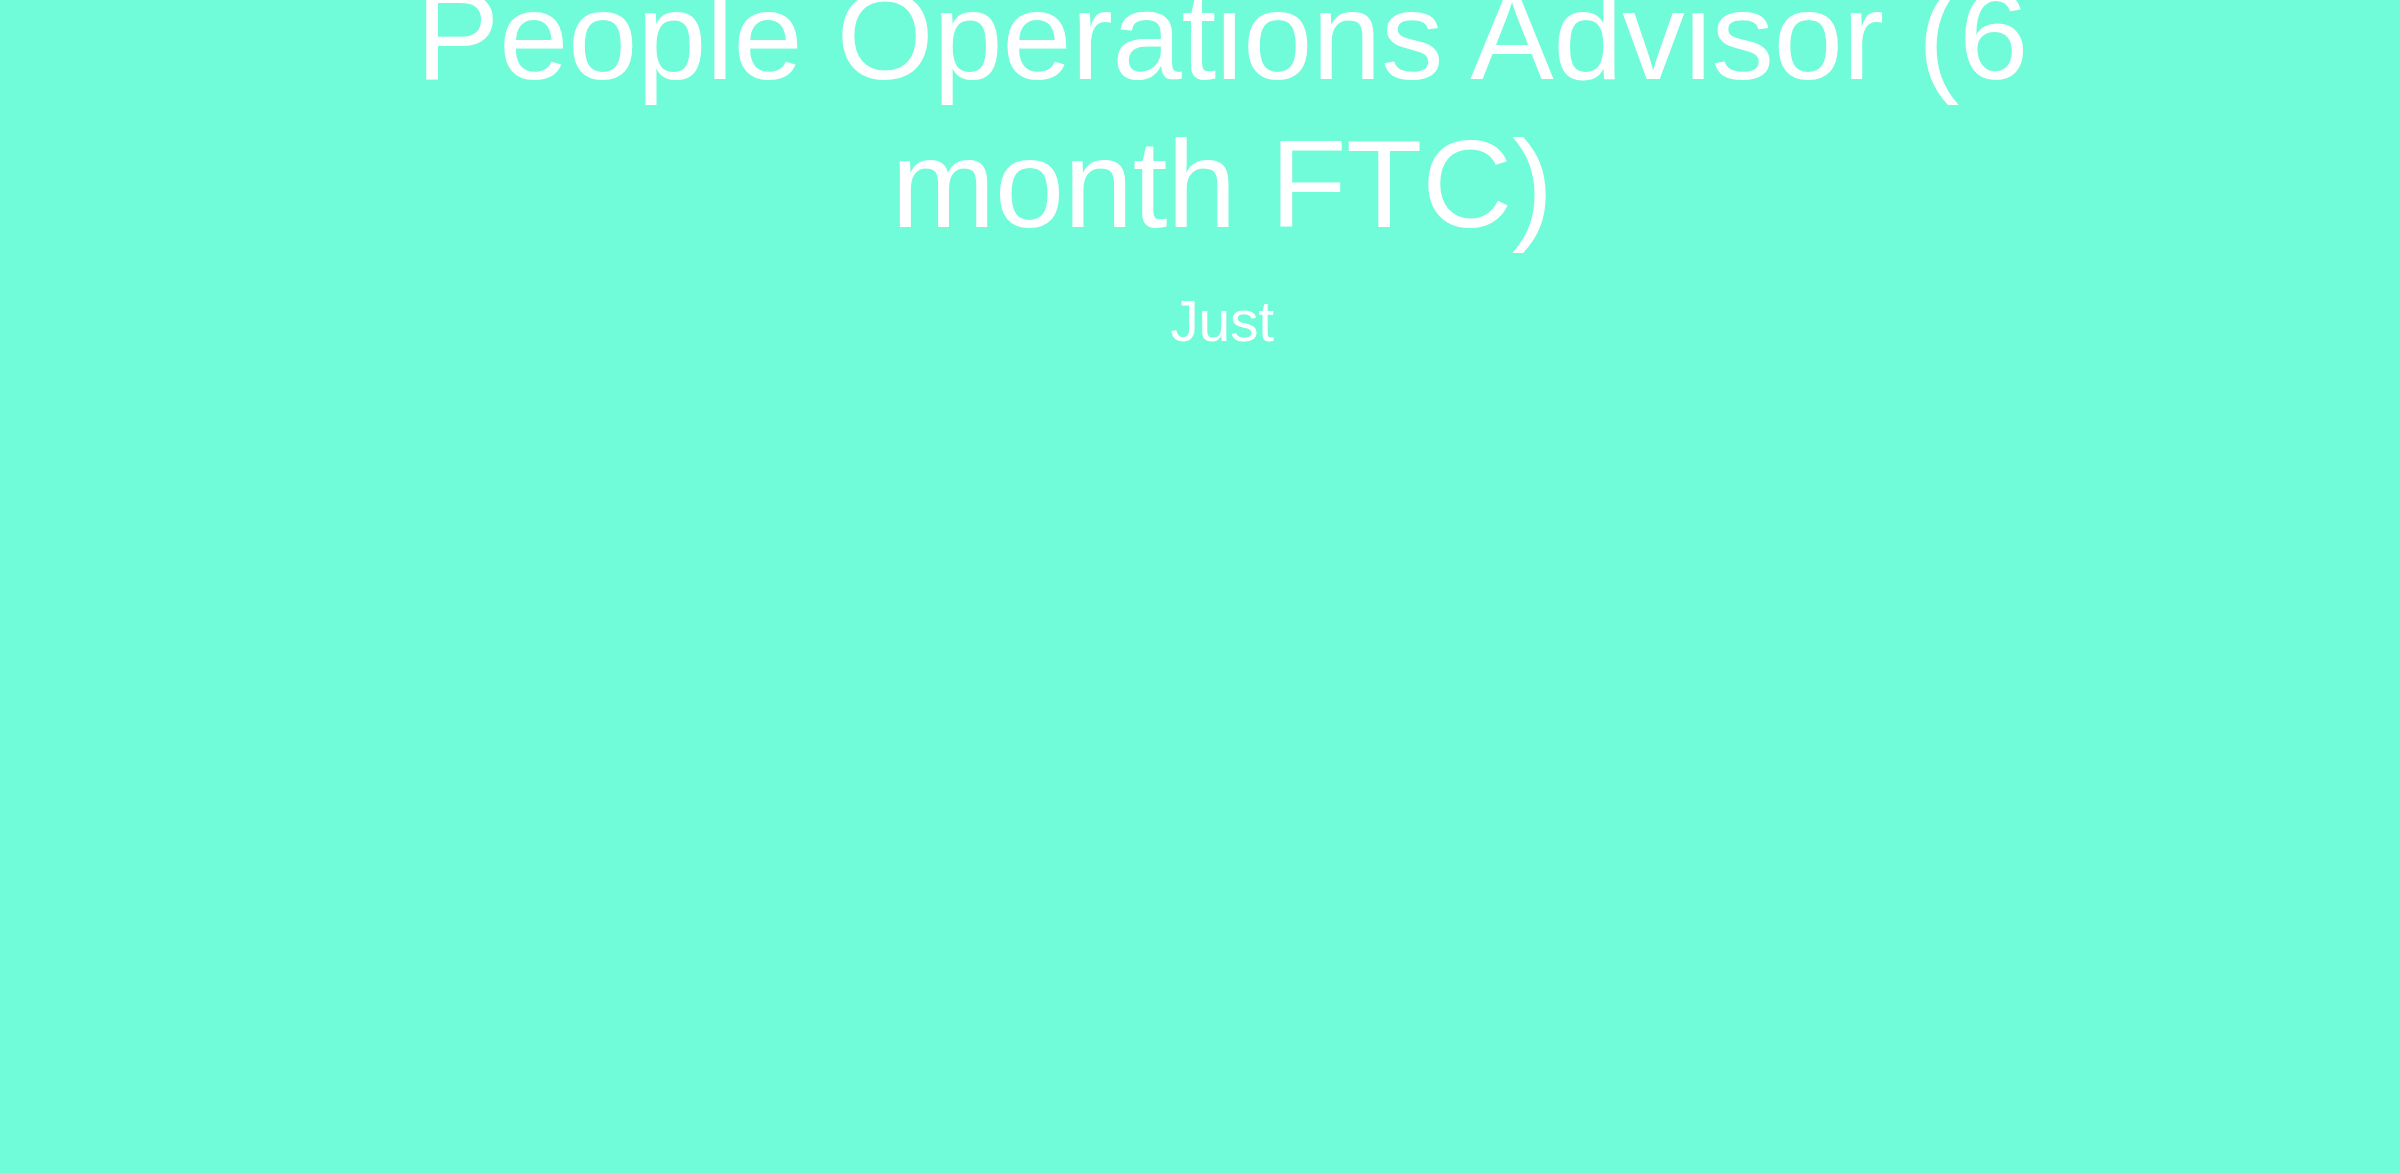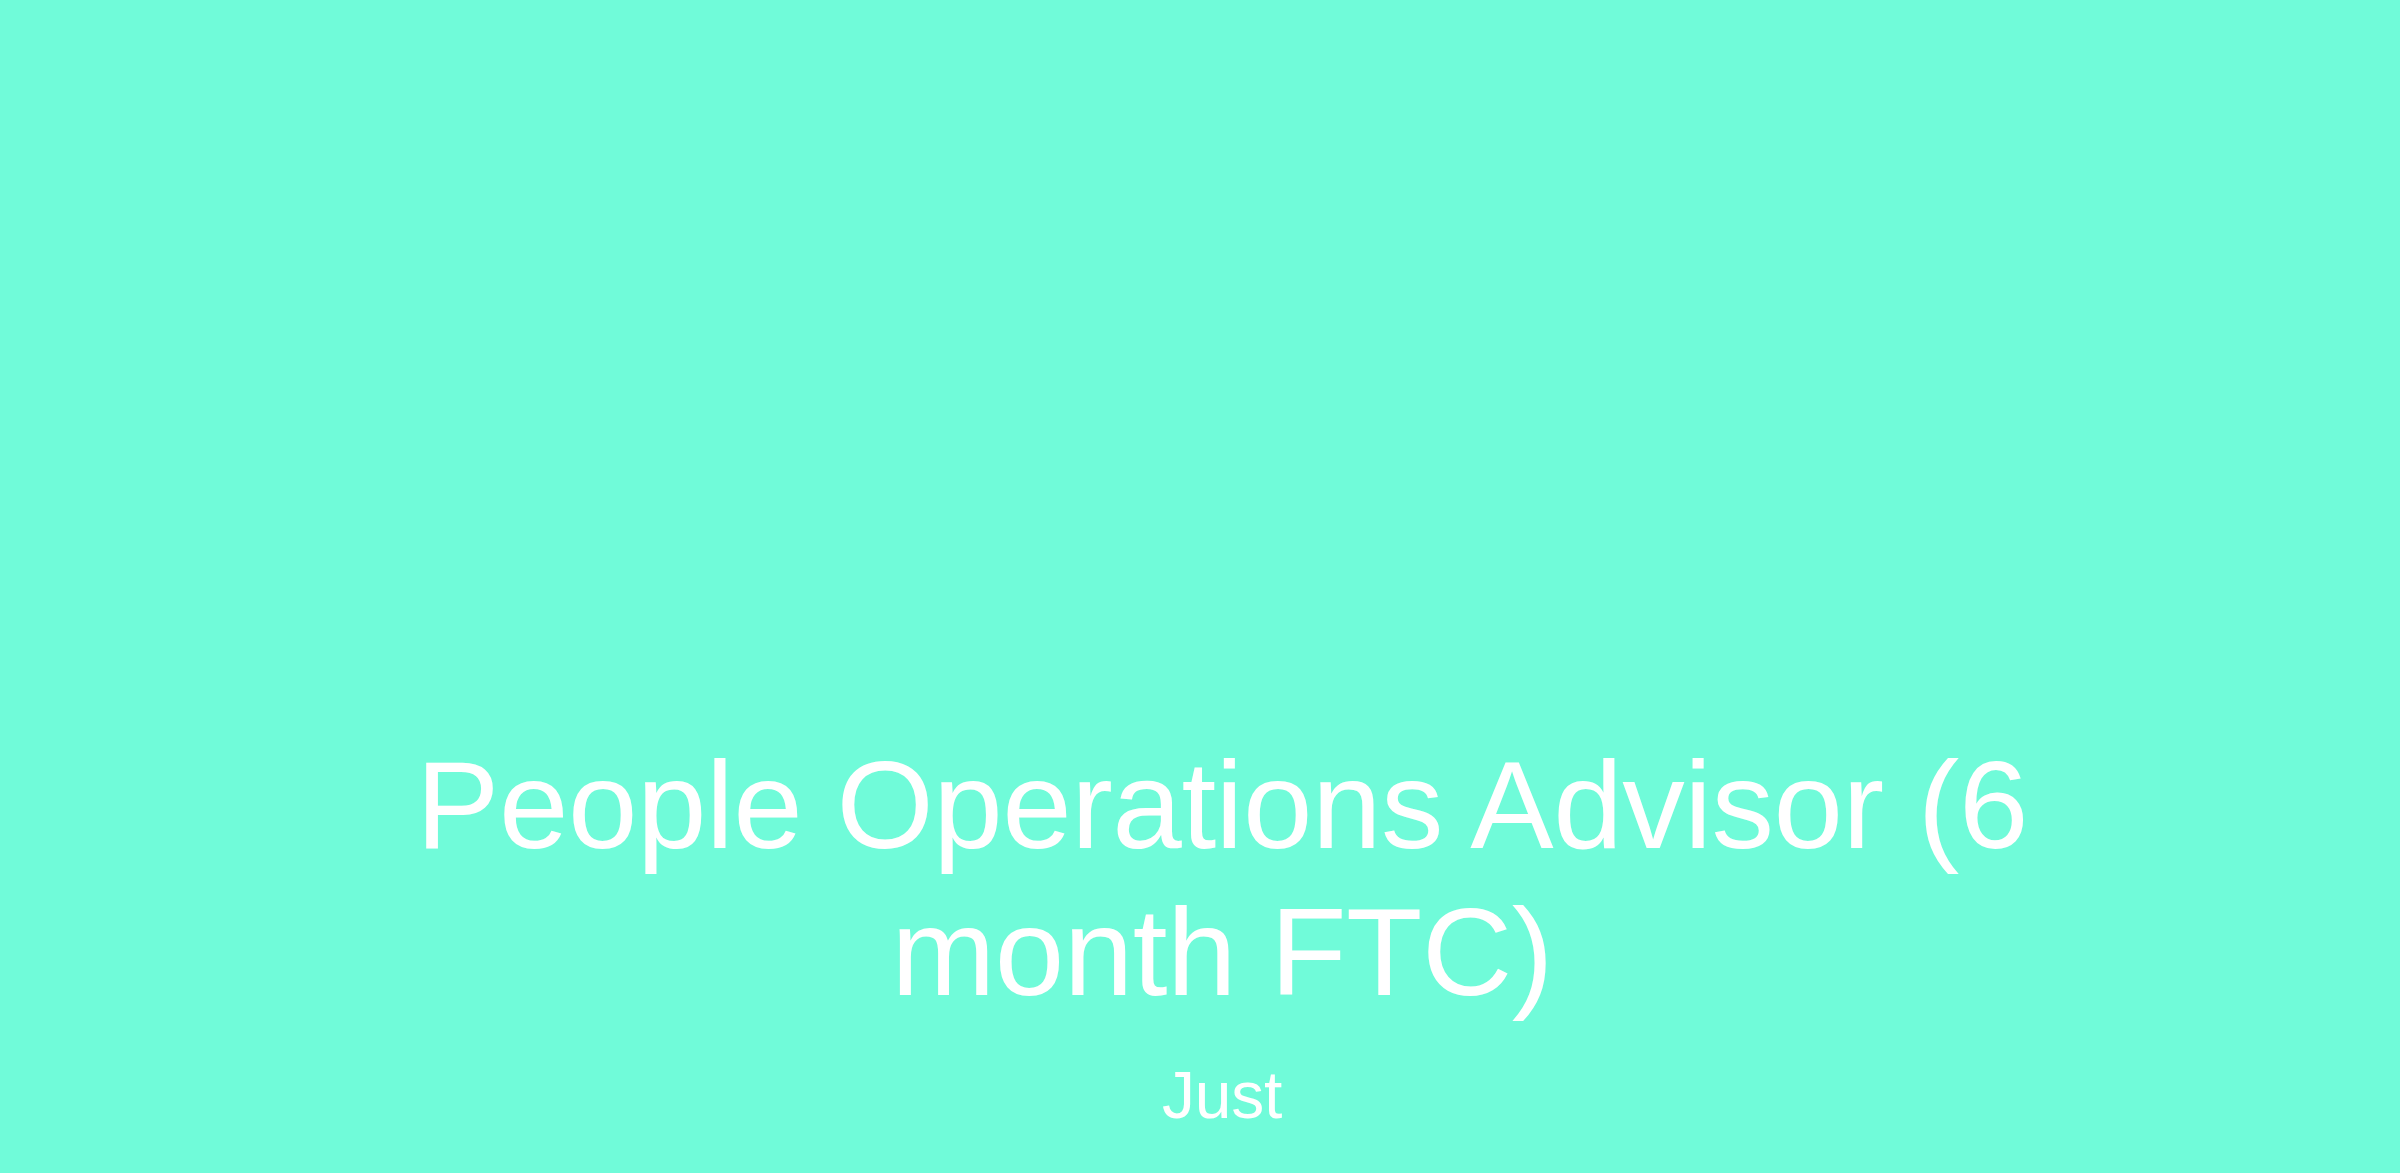--- a/index.html
+++ b/index.html
@@ -18,21 +18,21 @@
 
   .hero {
     position: relative;
     box-sizing: border-box;
     width: 2400px;
     height: 1173px;
     background: #70fbd9;
     display: flex;
     flex-direction: column;
     align-items: center;
-    justify-content: flex-end;
+    justify-content: flex-start;
     text-align: center;
     padding-left: 44px;
   }
 
   .hero-inner {
     width: 1700px;
     max-width: 1700px;
     display: flex;
     flex-direction: column;
     align-items: center;
@@ -52,21 +52,21 @@
     text-align: center;
     white-space: normal;
     word-break: normal;
   }
 
   .hero-subtitle {
     margin: 0;
     padding: 0;
     margin-top: 30px;
     font-family: "Liberation Sans", sans-serif;
-    font-size: 66px;
+    font-size: 57px;
     font-weight: 400;
     line-height: 1.2;
     letter-spacing: -0.2px;
     color: #ffffff;
     text-align: center;
   }
 </style>
 </head>
 <body>
 

